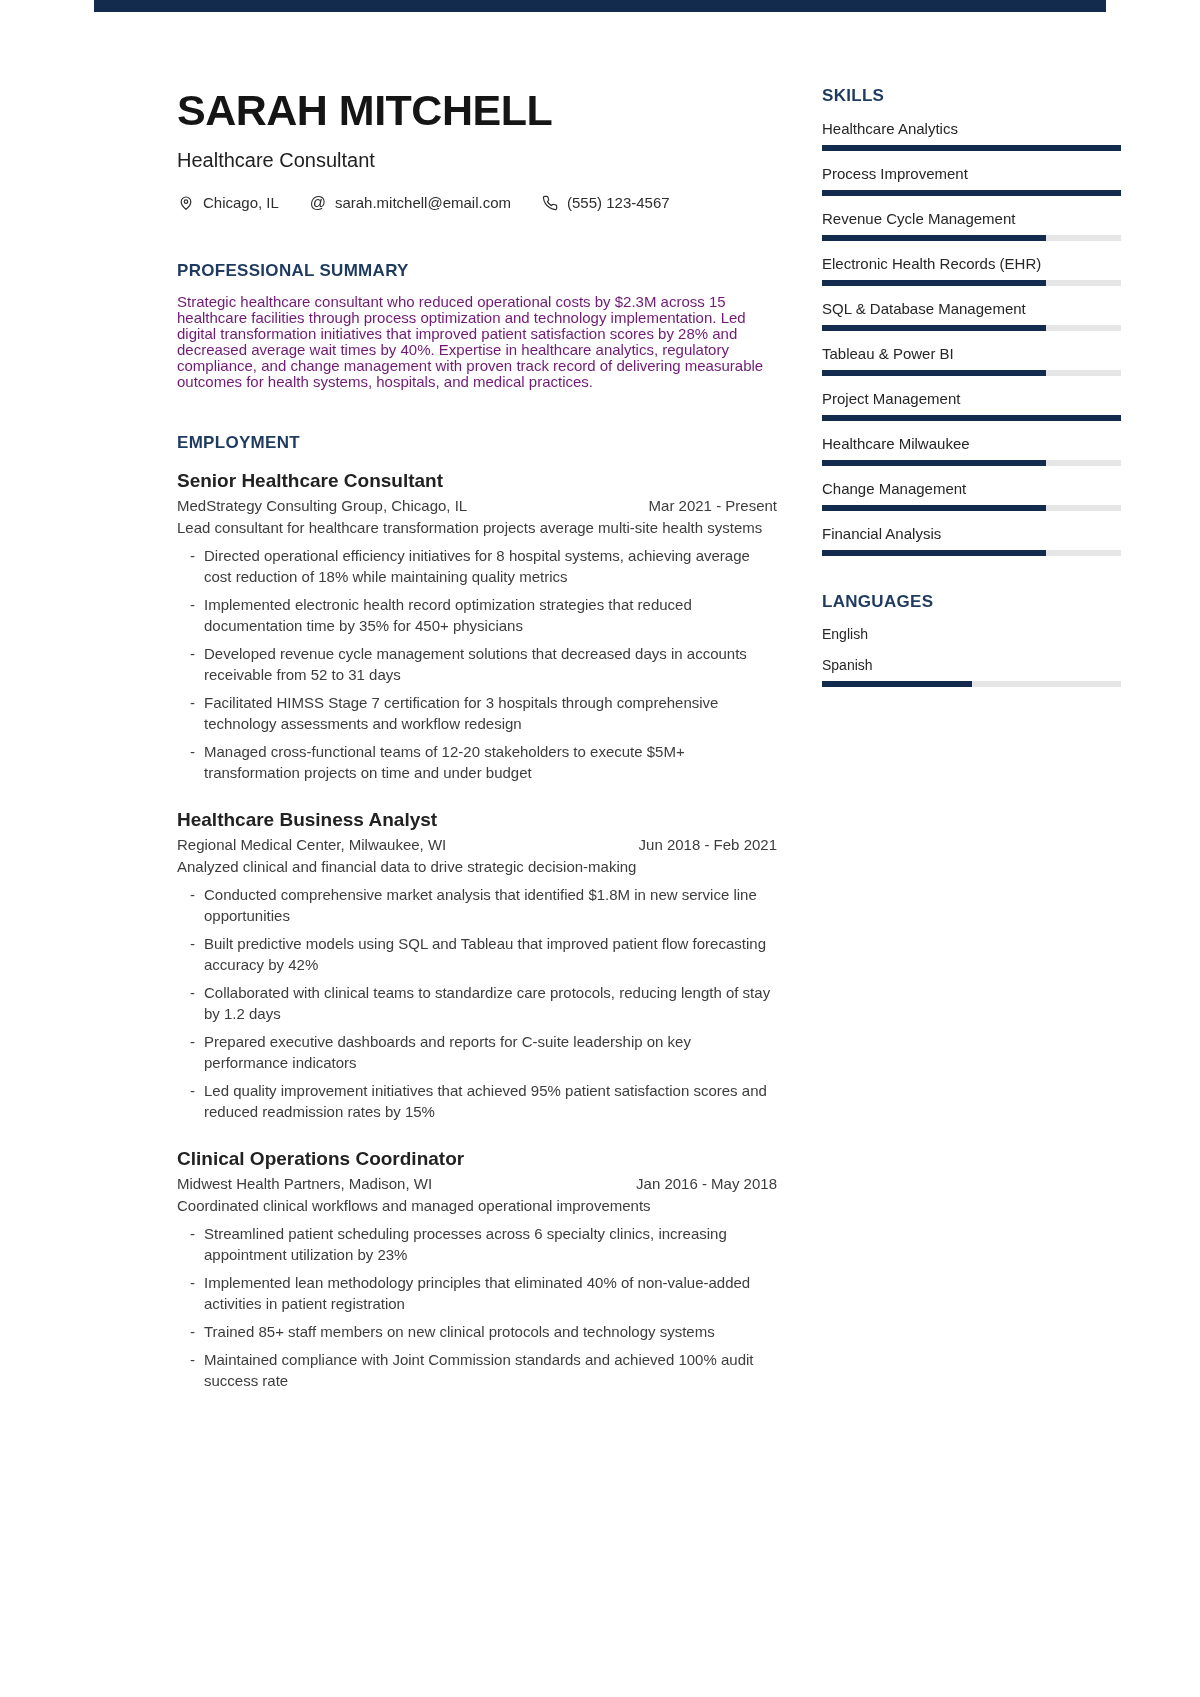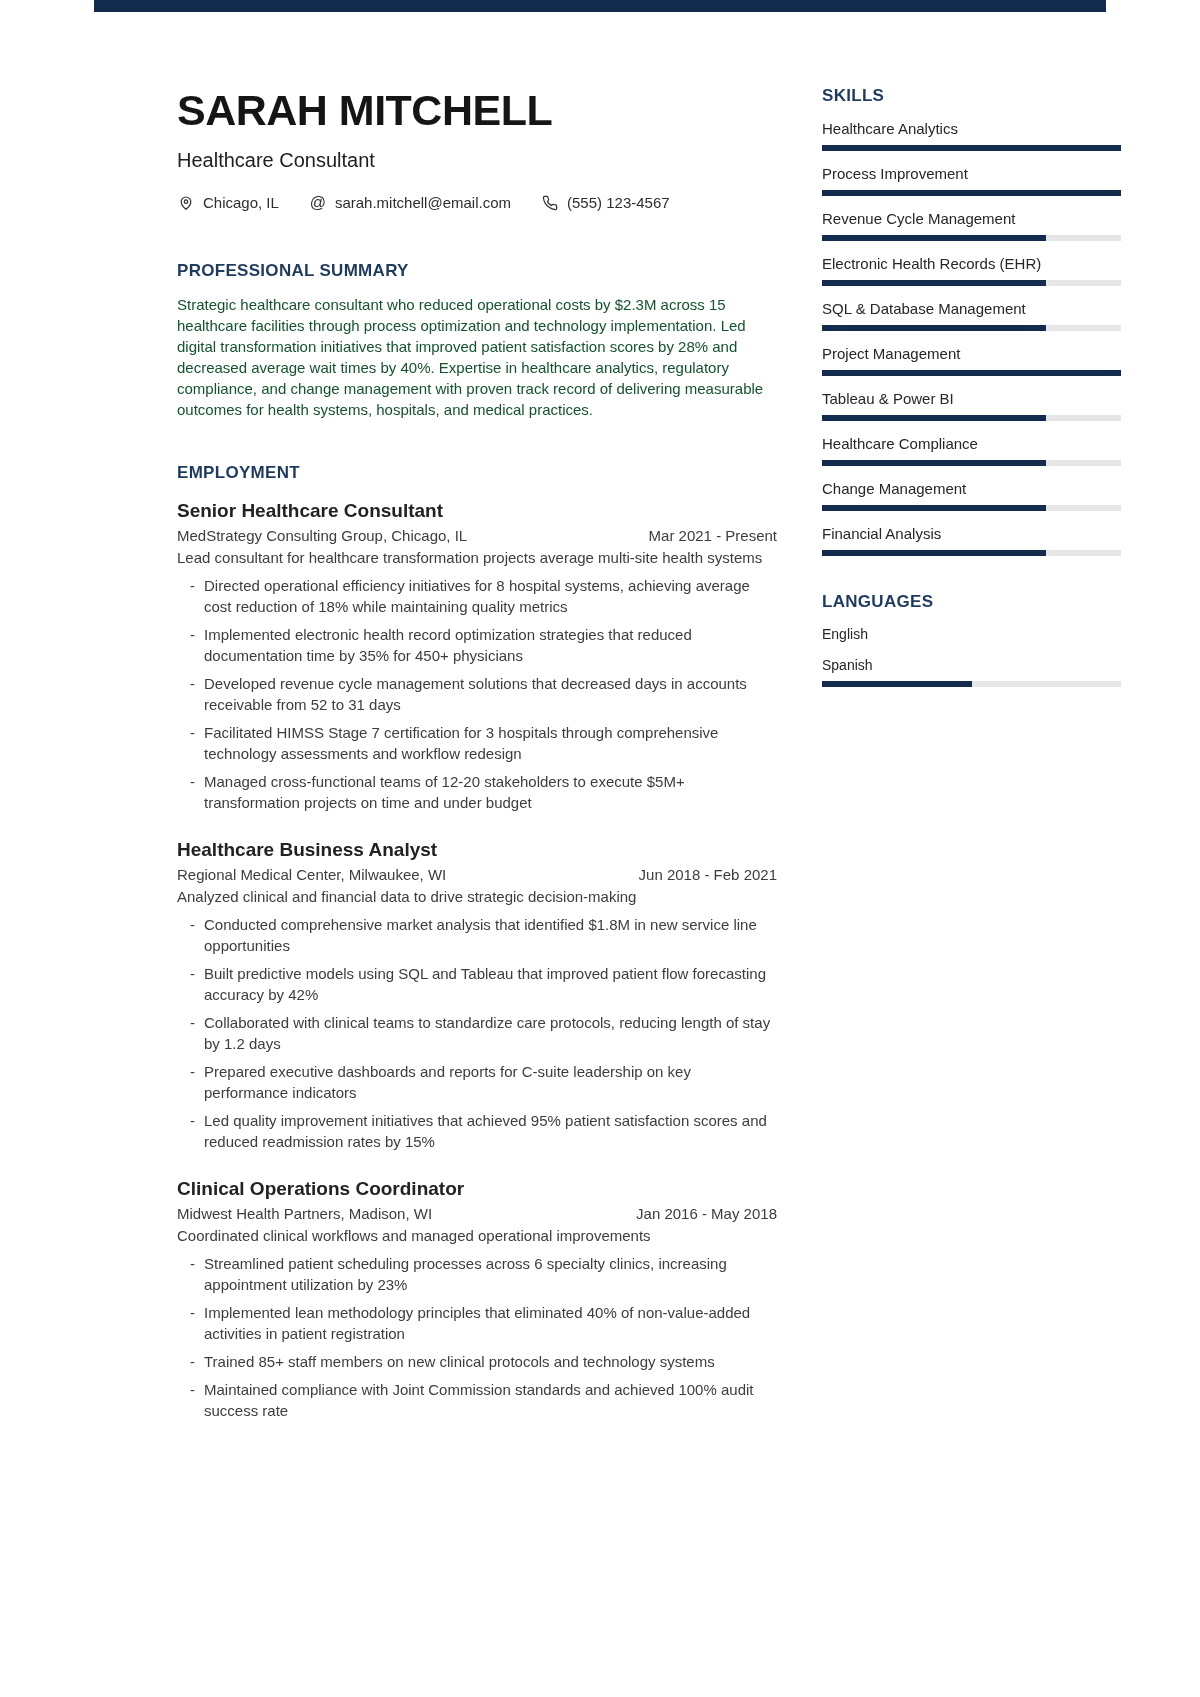--- a/index.html
+++ b/index.html
@@ -14,21 +14,21 @@
   .name { font-size:43px; font-weight:700; color:#151515; letter-spacing:-0.5px; line-height:1.15; }
   .role { font-size:20px; font-weight:400; color:#212121; margin-top:14px; }
   .contact-row { display:flex; align-items:center; margin-top:22px; font-size:15px; color:#2e2e2e; }
   .contact-item { display:flex; margin-right:30px; }
   .contact-item .ci-icon { display:inline-flex; align-items:center; justify-content:center; width:18px; height:18px; margin-right:8px; color:#2e2e2e; }
   .contact-item .ci-icon svg { width:16px; height:16px; }
   .at-glyph { font-size:16px; font-weight:400; line-height:1; }
 
   .section-heading { font-size:17px; font-weight:700; color:var(--heading-navy,#1e3a5f); letter-spacing:0.3px; }
   .summary-heading { margin-top:49px; }
-  .summary-text { margin-top:13px; font-size:15px; line-height:21px; color:#14532d; }
+  .summary-text { margin-top:13px; font-size:15px; line-height:16px; color:#701a75; }
 
   .employment-heading { margin-top:43px; }
   .job { margin-top:17px; }
   .job + .job { margin-top:26px; }
   .job-title { font-size:19px; font-weight:700; color:#222222; }
   .job-meta { display:flex; justify-content:space-between; align-items:center; margin-top:5px; font-size:15px; color:#3d3d3d; }
   .job-intro { margin-top:3px; font-size:15px; line-height:21px; color:#3d3d3d; }
   .job-bullets { margin-top:4px; }
   .bullet { display:flex; margin-top:7px; font-size:15px; line-height:21px; color:#3d3d3d; }
   .bullet .dash { flex:0 0 14px; margin-left:13px; }
@@ -204,33 +204,33 @@
               <div class="bar-fill" style="width: 75%;"></div>
             </div>
           </div>
           <div class="skill">
             <div class="skill-label">SQL &amp; Database Management</div>
             <div class="bar-track">
               <div class="bar-fill" style="width: 75%;"></div>
             </div>
           </div>
           <div class="skill">
+            <div class="skill-label">Tableau &amp; Power BI</div>
+            <div class="bar-track">
+              <div class="bar-fill" style="width: 75%;"></div>
+            </div>
+          </div>
+          <div class="skill">
             <div class="skill-label">Project Management</div>
             <div class="bar-track">
               <div class="bar-fill" style="width: 100%;"></div>
             </div>
           </div>
           <div class="skill">
-            <div class="skill-label">Tableau &amp; Power BI</div>
-            <div class="bar-track">
-              <div class="bar-fill" style="width: 75%;"></div>
-            </div>
-          </div>
-          <div class="skill">
-            <div class="skill-label">Healthcare Compliance</div>
+            <div class="skill-label">Healthcare Milwaukee</div>
             <div class="bar-track">
               <div class="bar-fill" style="width: 75%;"></div>
             </div>
           </div>
           <div class="skill">
             <div class="skill-label">Change Management</div>
             <div class="bar-track">
               <div class="bar-fill" style="width: 75%;"></div>
             </div>
           </div>

